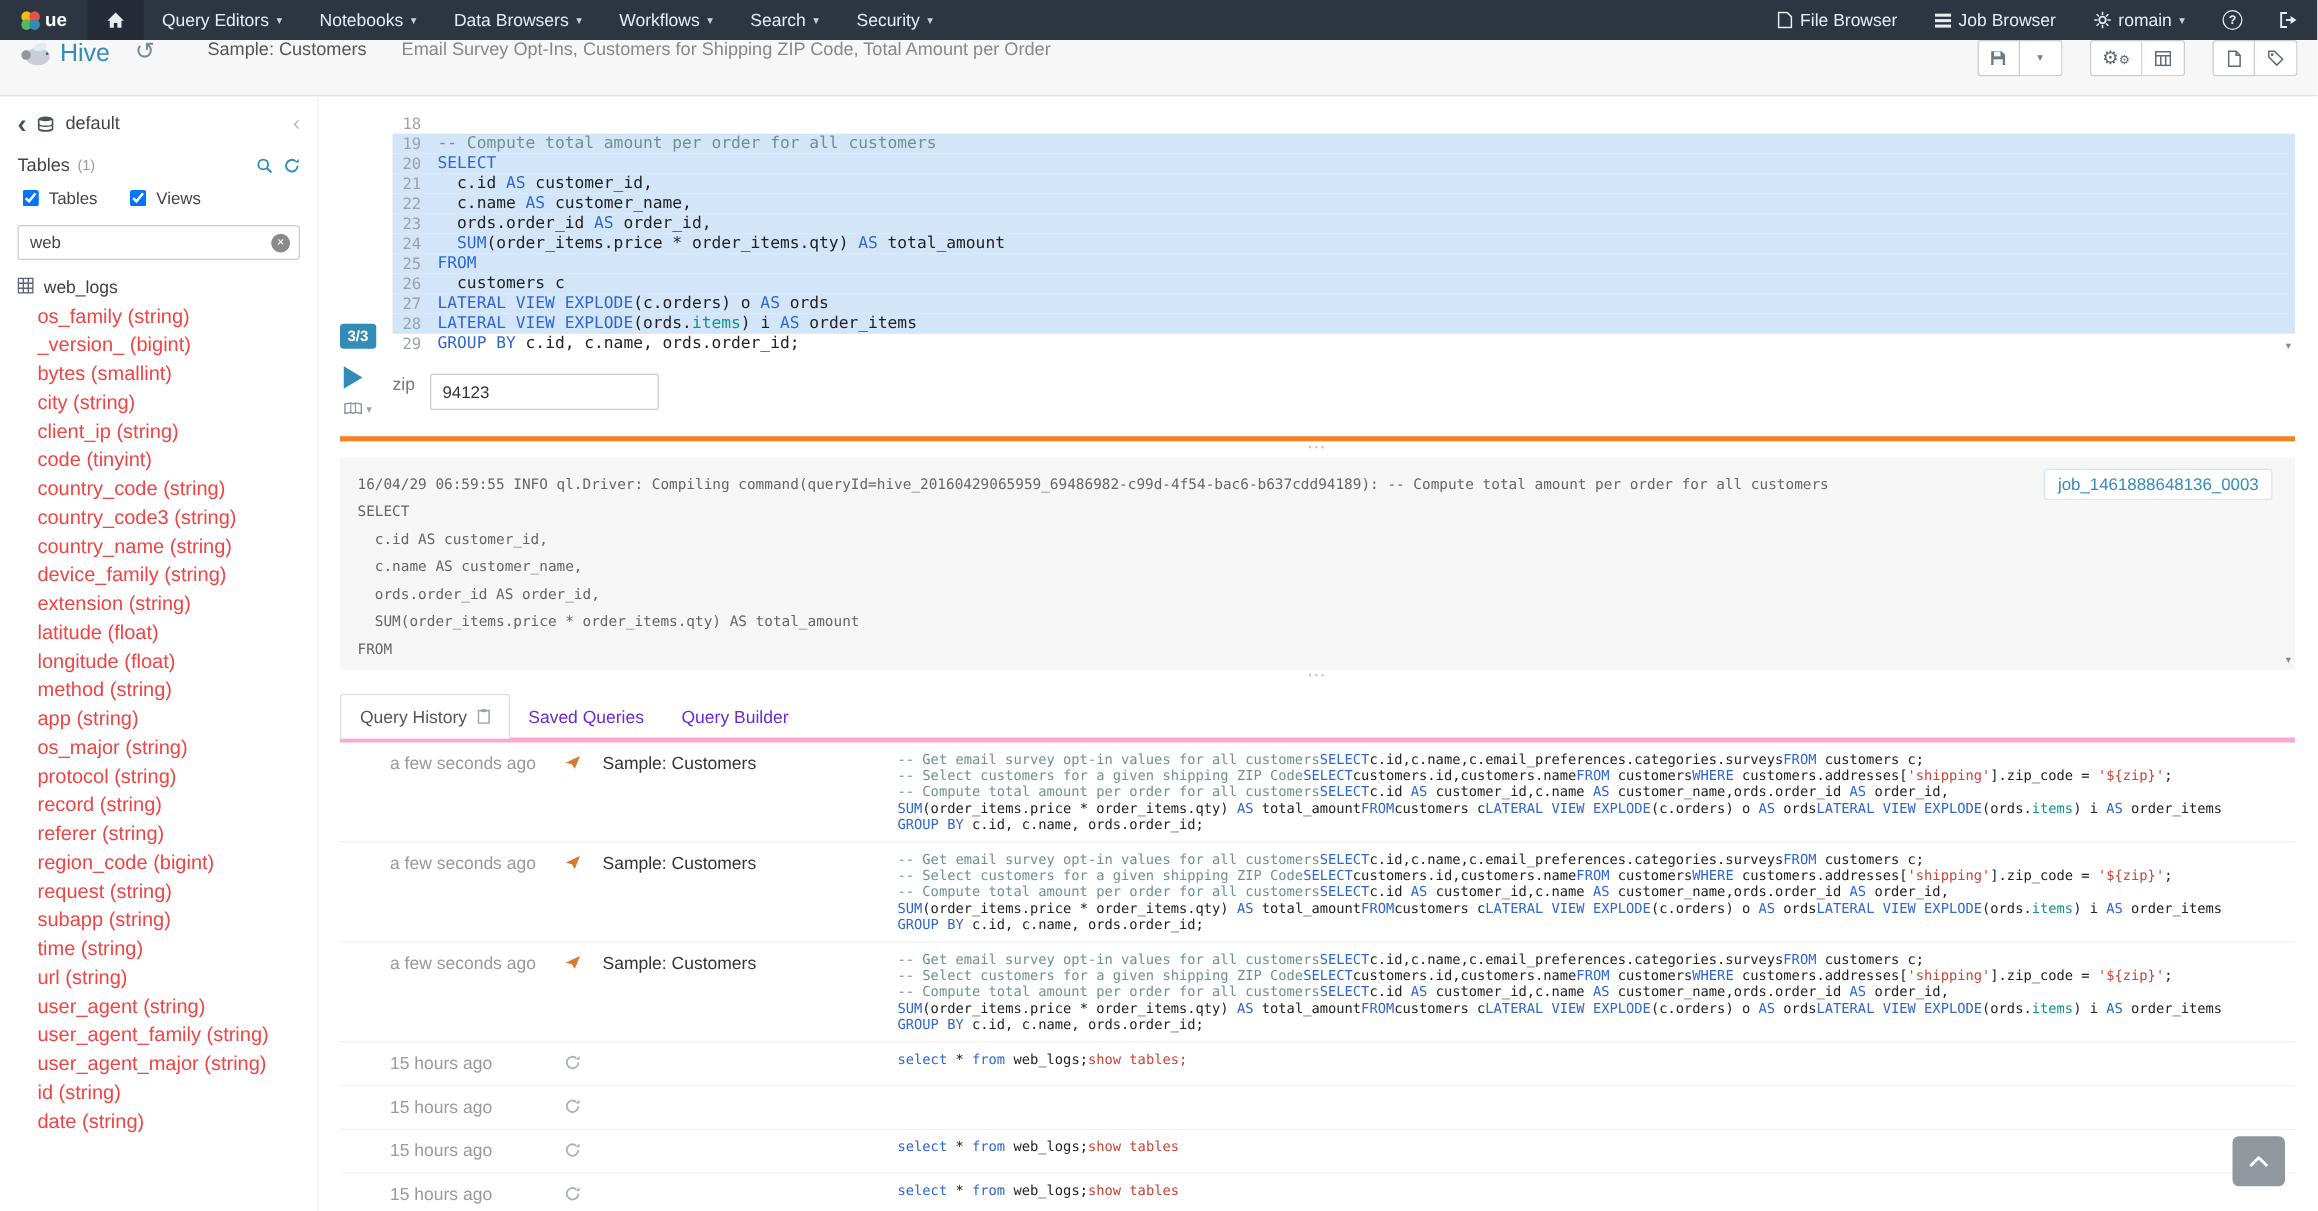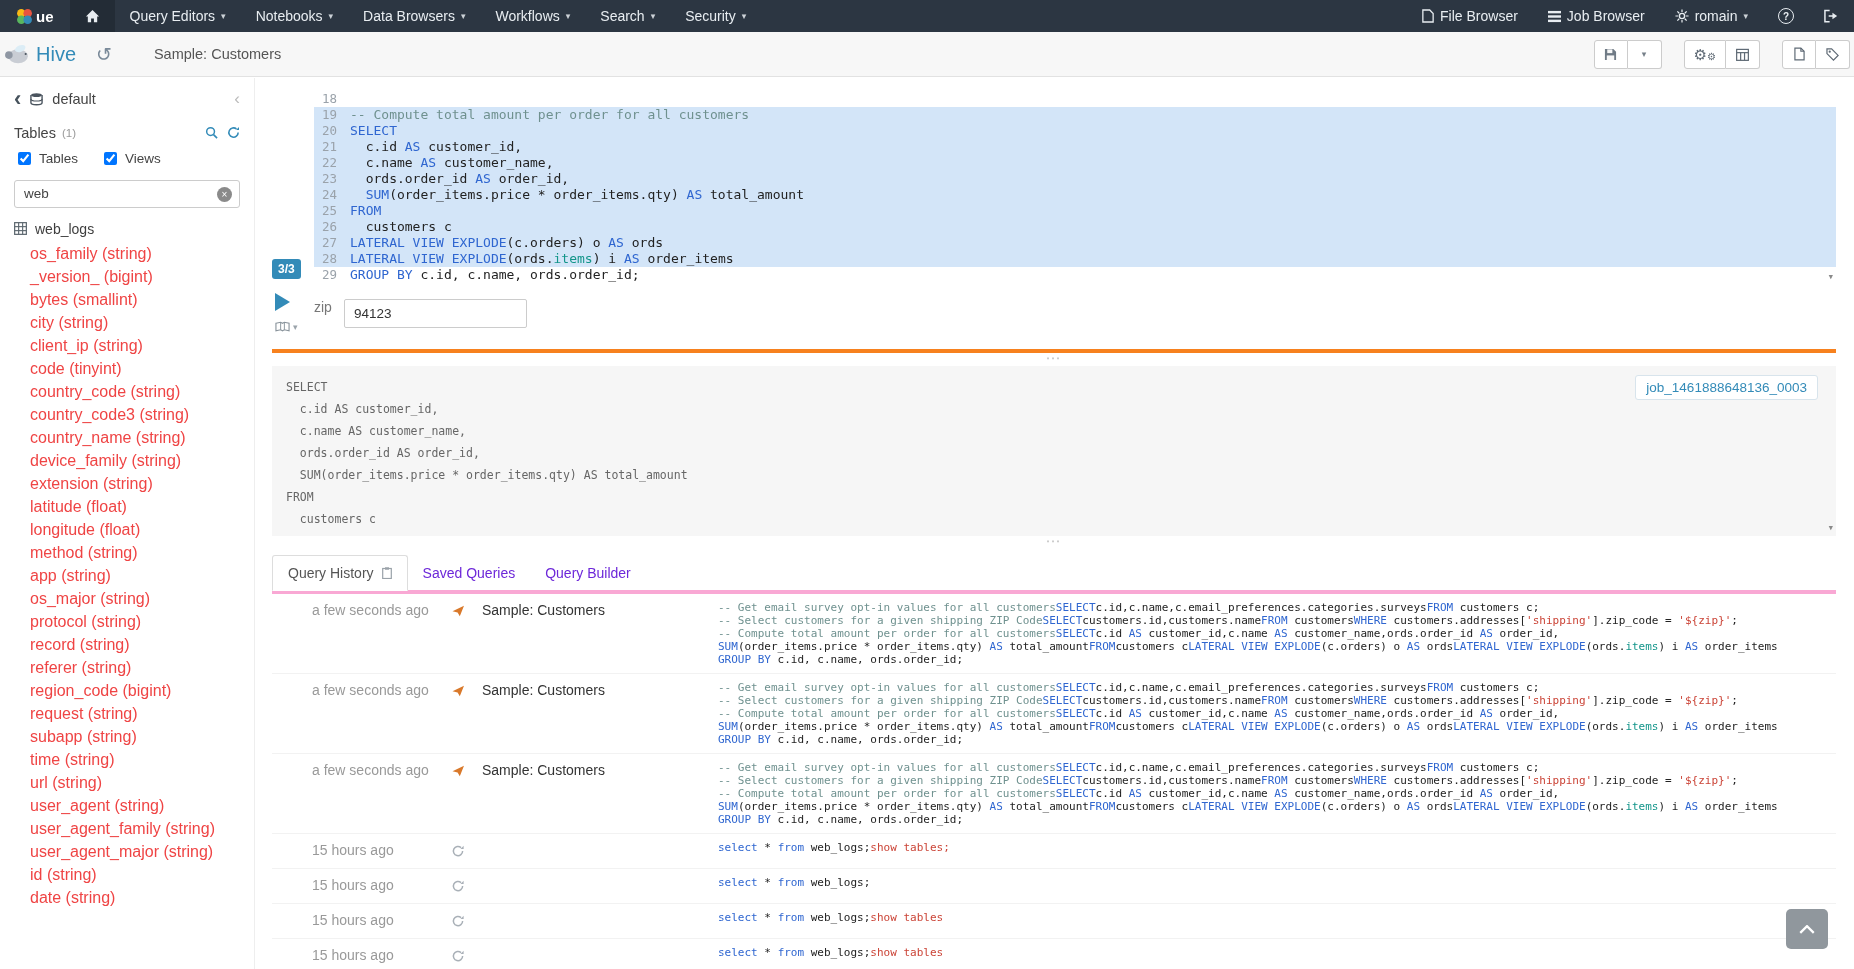--- a/index.html
+++ b/index.html
@@ -10,21 +10,21 @@
   .navbar{height:32px;background:#2c3642;display:flex;align-items:stretch;color:#e8edf1;font-size:14px}
   .nav-logo{display:flex;align-items:center;gap:3px;padding:0 16px;font-size:15px;font-weight:bold;color:#fff;cursor:pointer}
   .nav-item{display:flex;align-items:center;gap:6px;padding:0 15px;cursor:pointer;white-space:nowrap}
   .nav-home{background:#232c36}
   .caret{font-size:9px;opacity:.85;line-height:1}
   .nav-menus{display:flex}
   .nav-right{margin-left:auto;display:flex}
   .help-circle{width:16px;height:16px;border:1.5px solid #e8edf1;border-radius:50%;display:flex;align-items:center;justify-content:center;font-size:10px;font-weight:bold}
 
   
-  .subheader{height:45px;background:#f7f7f7;border-bottom:1px solid #e2e2e2;display:flex;align-items:center;padding:0 4px}
+  .subheader{height:45px;background:#f7f7f7;border-bottom:1px solid #e2e2e2;display:flex;align-items:flex-start;padding:0 16px}
   .app-name{color:#338bb8;font-size:20px;margin-left:6px}
   .history-btn{margin-left:20px;font-size:19px;color:#7a8a99;cursor:pointer;line-height:1}
   .query-title{margin-left:42px;color:#555;font-size:14.5px}
   .query-desc{margin-left:28px;color:#888;font-size:14.5px}
   .sub-actions{margin-left:auto;display:flex;gap:22px}
   .btn-group{display:flex}
   .btn{height:29px;min-width:34px;padding:0 9px;background:#fff;border:1px solid #ccc;display:flex;align-items:center;justify-content:center;color:#5f6a75;cursor:pointer;gap:2px}
   .btn + .btn{border-left:none}
   .btn:first-child{border-radius:3px 0 0 3px}
   .btn:last-child{border-radius:0 3px 3px 0}
@@ -172,20 +172,21 @@
 <div class="subheader">
   <svg width="26" height="22" viewBox="0 0 24 20">
       <ellipse cx="13" cy="12" rx="9" ry="6.5" fill="#c9cdd4"></ellipse>
       <circle cx="4.5" cy="11" r="3.5" fill="#8f97a3"></circle>
       <ellipse cx="15" cy="5" rx="5" ry="3" fill="#dcedf6" transform="rotate(-20 15 5)"></ellipse>
       <circle cx="20" cy="10" r="1" fill="#4a545e"></circle>
     </svg>
   <span class="app-name">Hive</span>
   <span class="history-btn">↺</span>
   <span class="query-title">Sample: Customers</span>
+  <span class="query-desc">Email Survey Opt-Ins, Customers for Shipping ZIP Code, Total Amount per Order</span>
   <div class="sub-actions">
     <div class="btn-group">
       <div class="btn">
         <svg width="13" height="13" viewBox="0 0 14 14">
             <path d="M1 1 h9 l3 3 v9 h-12 z" fill="#6f7a85"></path>
             <rect x="3.5" y="1.5" width="5.5" height="4" fill="#f7f7f7"></rect>
             <rect x="3" y="8" width="8" height="5" fill="#f7f7f7"></rect>
           </svg>
       </div>
       <div class="btn">
@@ -383,20 +384,21 @@
       <input class="var-input" type="text" value="94123" style="">
     </div>
   </div>
 
   <div class="progress-bar" id="progress-bar" style="background: rgb(247, 129, 30);"></div>
 
   <div class="resize-handle">⋯</div>
 
   <div class="log-panel">
     <div id="log-lines">
+        <div class="log-line">16/04/29 06:59:55 INFO ql.Driver: Compiling command(queryId=hive_20160429065959_69486982-c99d-4f54-bac6-b637cdd94189): -- Compute total amount per order for all customers</div>
         <div class="log-line">SELECT</div>
         <div class="log-line">  c.id AS customer_id,</div>
         <div class="log-line">  c.name AS customer_name,</div>
         <div class="log-line">  ords.order_id AS order_id,</div>
         <div class="log-line">  SUM(order_items.price * order_items.qty) AS total_amount</div>
         <div class="log-line">FROM</div>
         <div class="log-line">  customers c</div>
       </div>
     <span class="job-link">job_1461888648136_0003</span>
     <span class="scroll-arrow" style="bottom:2px">▾</span>
@@ -474,23 +476,20 @@
           <div class="q-line"><span class="tk-k">select</span><span class="tk-x"> * </span><span class="tk-k">from</span><span class="tk-x"> web_logs;</span><span class="tk-s">show tables;</span></div>
         </div>
       </div>
       <div class="h-row">
         <div class="h-time">15 hours ago</div>
         <div class="h-status"><svg width="12" height="12" viewBox="0 0 13 13">
             <path d="M11.5 6.5 a5 5 0 1 1 -1.7 -3.7" fill="none" stroke="#a9b0b7" stroke-width="1.6"></path>
             <path d="M12.6 0.8 v3.4 h-3.4 z" fill="#a9b0b7"></path>
           </svg></div>
         <div class="h-name"></div>
-        <div class="h-query">
-          <div class="q-line"><span class="tk-k">select</span><span class="tk-x"> * </span><span class="tk-k">from</span><span class="tk-x"> web_logs;</span></div>
-        </div>
       </div>
       <div class="h-row">
         <div class="h-time">15 hours ago</div>
         <div class="h-status"><svg width="12" height="12" viewBox="0 0 13 13">
             <path d="M11.5 6.5 a5 5 0 1 1 -1.7 -3.7" fill="none" stroke="#a9b0b7" stroke-width="1.6"></path>
             <path d="M12.6 0.8 v3.4 h-3.4 z" fill="#a9b0b7"></path>
           </svg></div>
         <div class="h-name"></div>
         <div class="h-query">
           <div class="q-line"><span class="tk-k">select</span><span class="tk-x"> * </span><span class="tk-k">from</span><span class="tk-x"> web_logs;</span><span class="tk-s">show tables</span></div>

